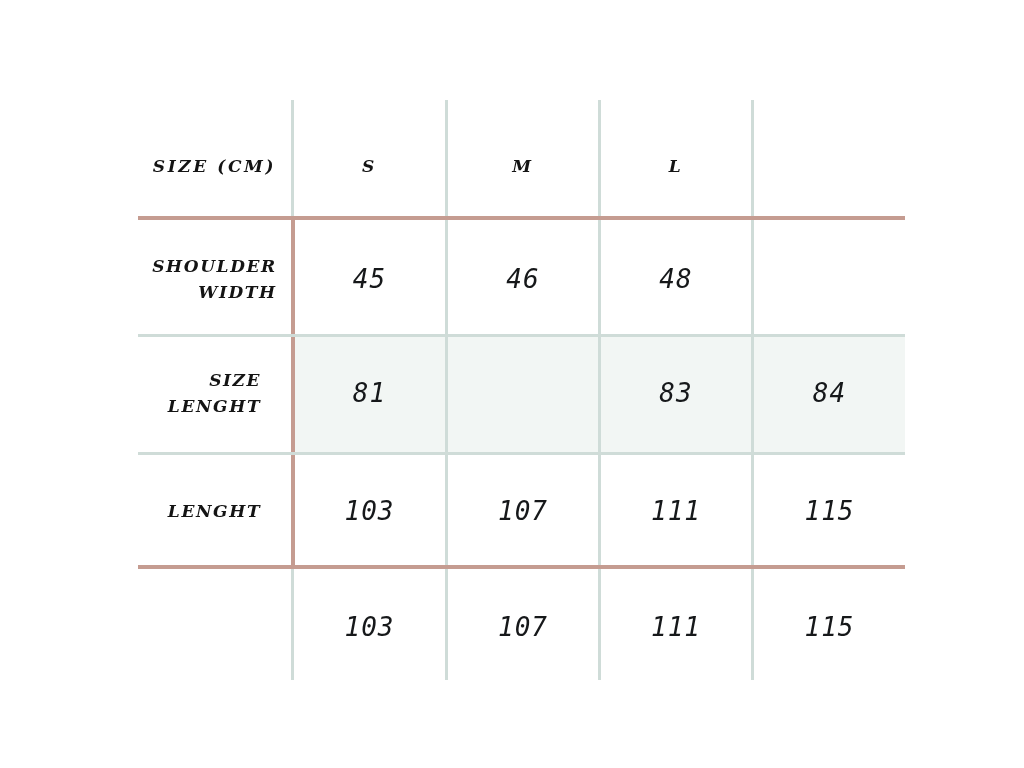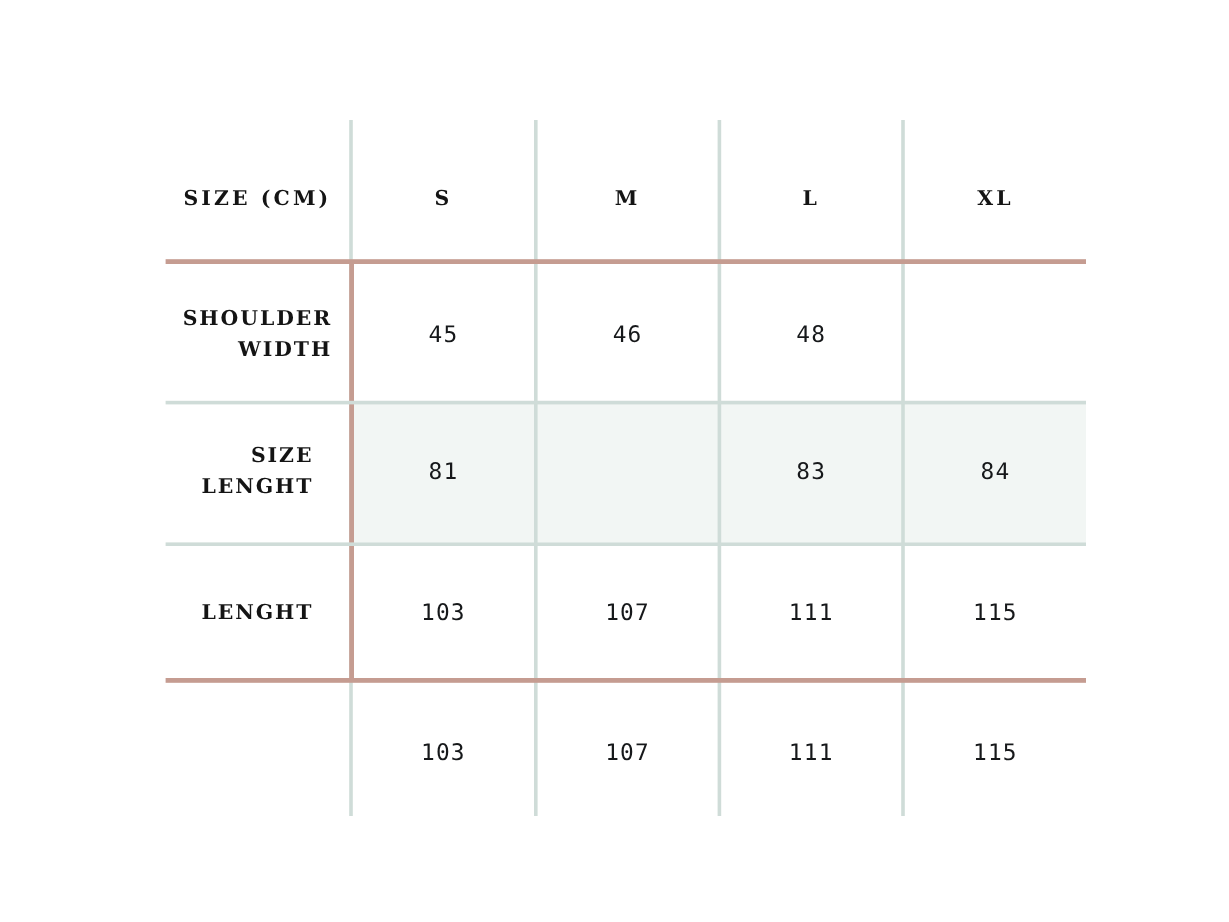--- a/index.html
+++ b/index.html
@@ -14,20 +14,21 @@
     -webkit-font-smoothing: antialiased;
     overflow: hidden;
   }
 
   #size-chart {
     position: absolute;
     left: 0;
     top: 0;
     width: 1024px;
     height: 768px;
+    font-style: italic;
   }
 
   
   
   .grid-area {
     position: absolute;
     left: 138px;
     top: 100px;
     width: 767px;
     height: 580px;
@@ -119,21 +120,21 @@
   }
   .head-text {
     font-family: "DejaVu Serif", "Liberation Serif", serif;
     font-weight: bold;
     font-size: 17px;
     letter-spacing: 2.6px;
   }
   .num-text {
     font-family: "DejaVu Sans Mono", "Liberation Mono", monospace;
     font-weight: 400;
-    font-size: 19px;
+    font-size: 26px;
     letter-spacing: 1px;
     color: #16181a;
   }
 </style>
 </head>
 <body>
 
 <div id="size-chart">
 
   <div class="grid-area">
@@ -160,23 +161,20 @@
     </div>
     <div class="cell r-head c-1">
       <span class="head-text">S</span>
     </div>
     <div class="cell r-head c-2">
       <span class="head-text">M</span>
     </div>
     <div class="cell r-head c-3">
       <span class="head-text">L</span>
     </div>
-    <div class="cell r-head c-4">
-      <span class="head-text">XL</span>
-    </div>
 
     <div class="cell r-1 c-label">
       <span class="label-text">
         <span>SHOULDER</span><br>
         <span>WIDTH</span>
       </span>
     </div>
     <div class="cell r-1 c-1">
       <span class="num-text">45</span>
     </div>

